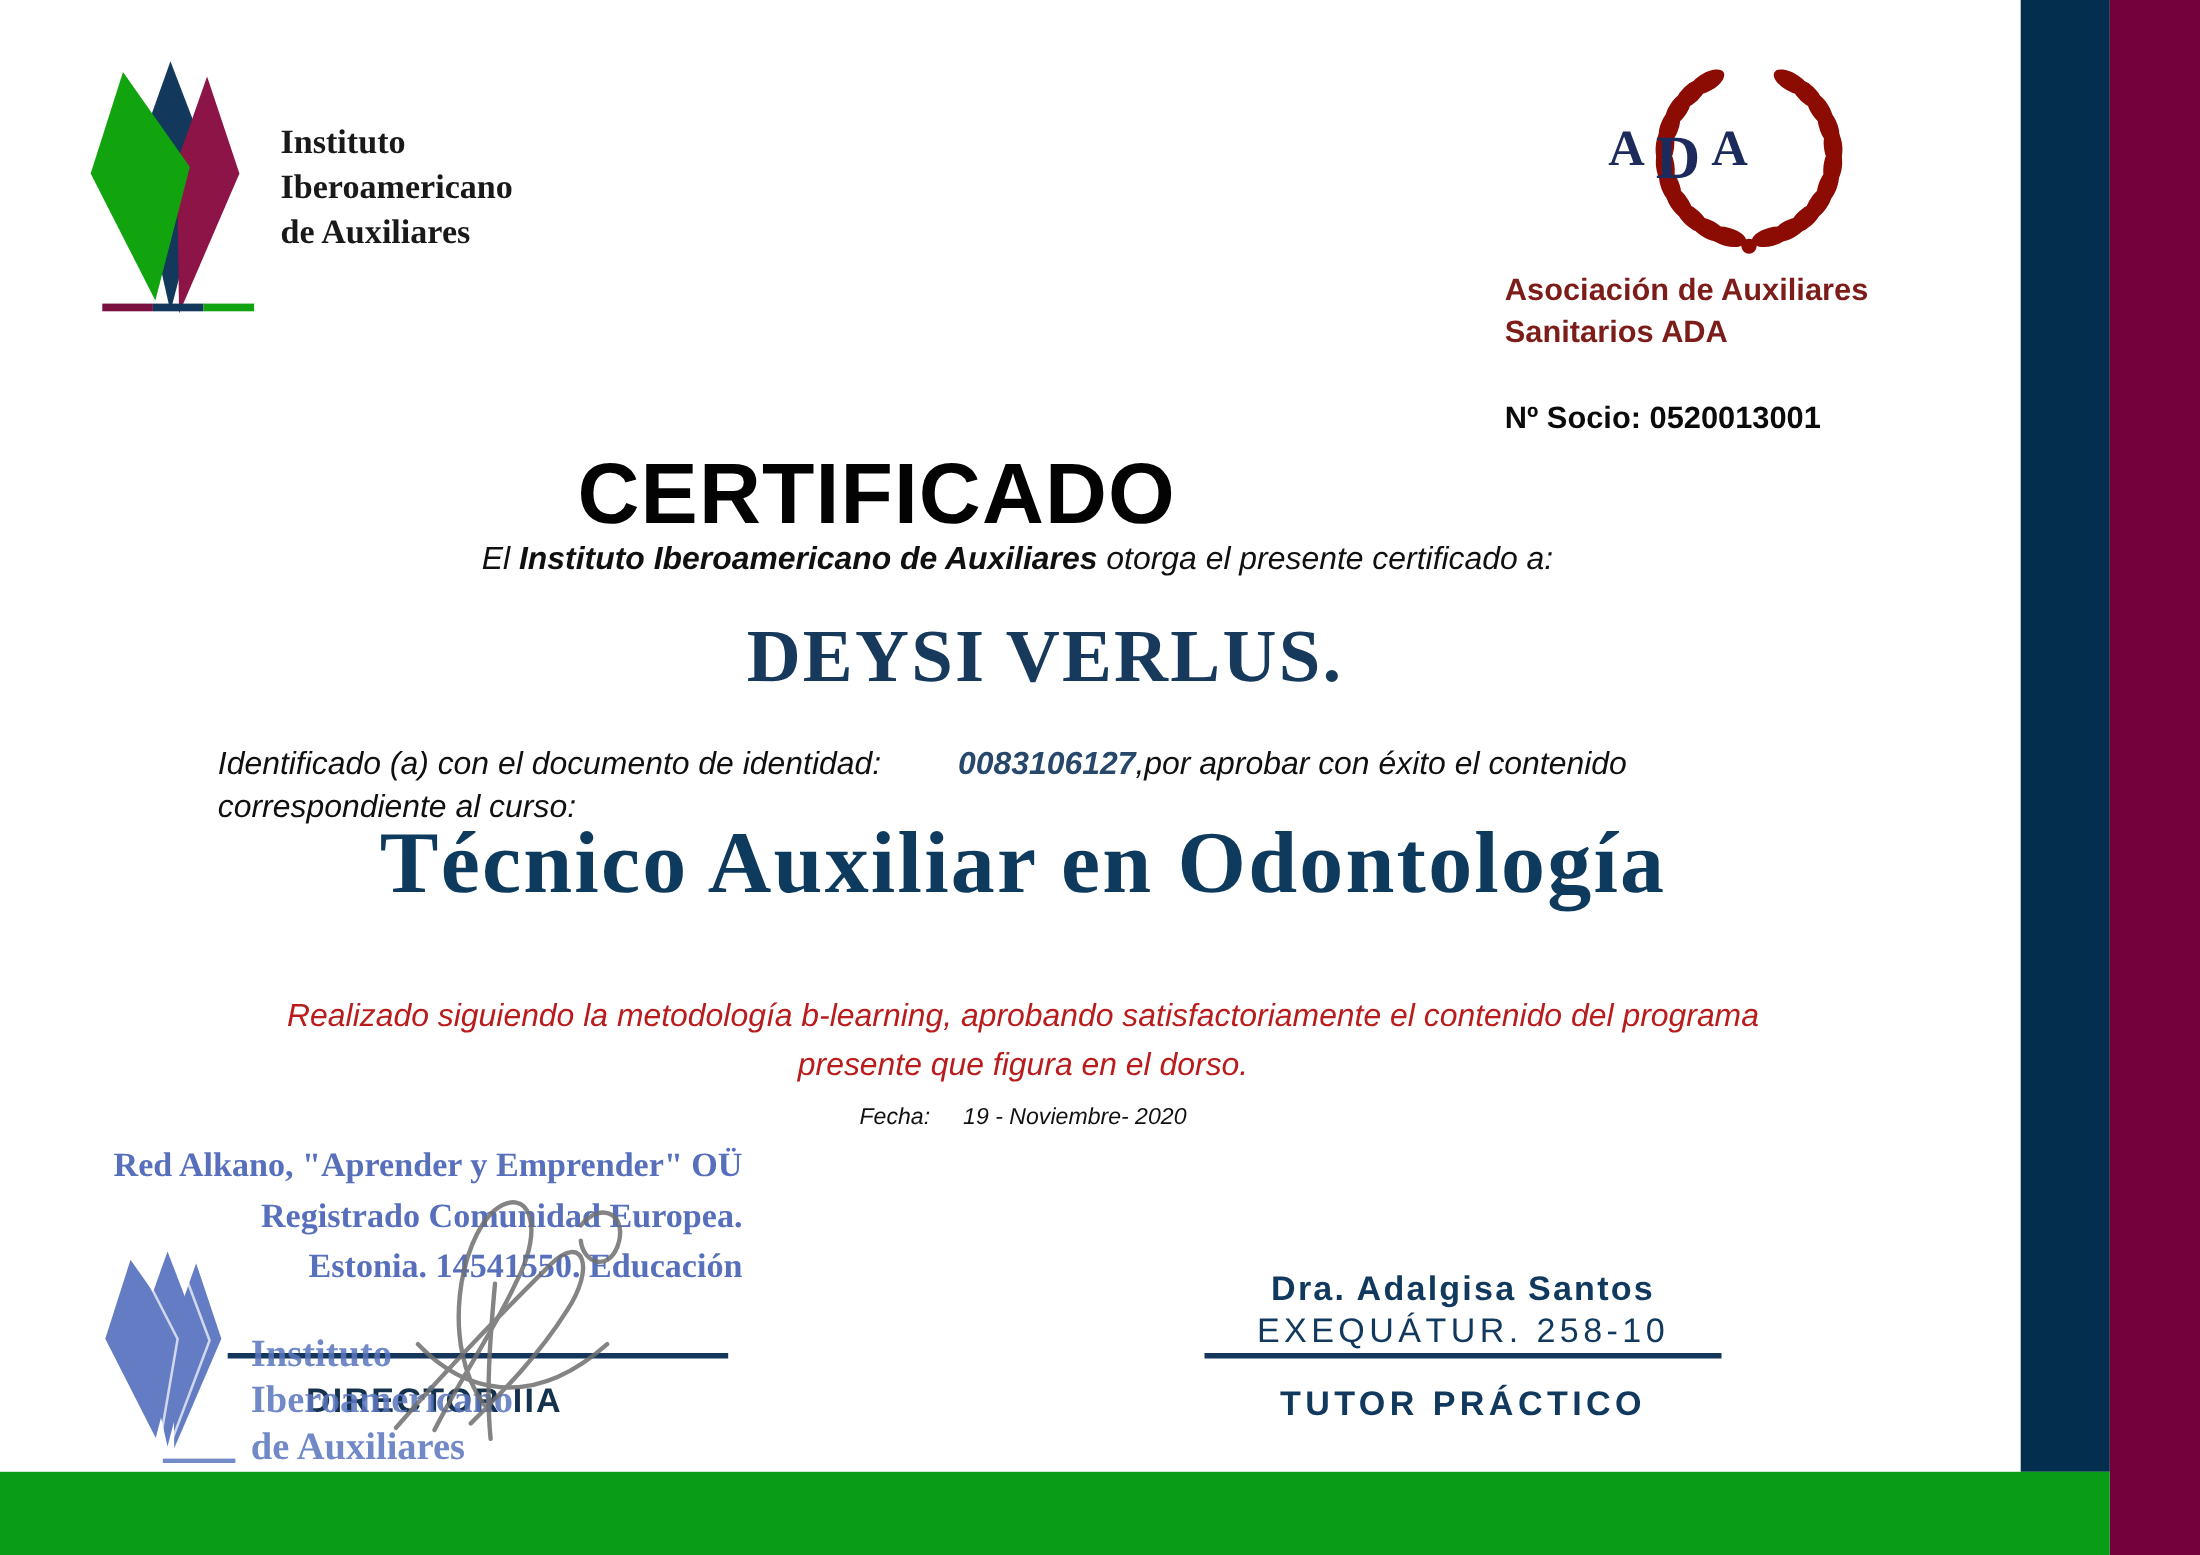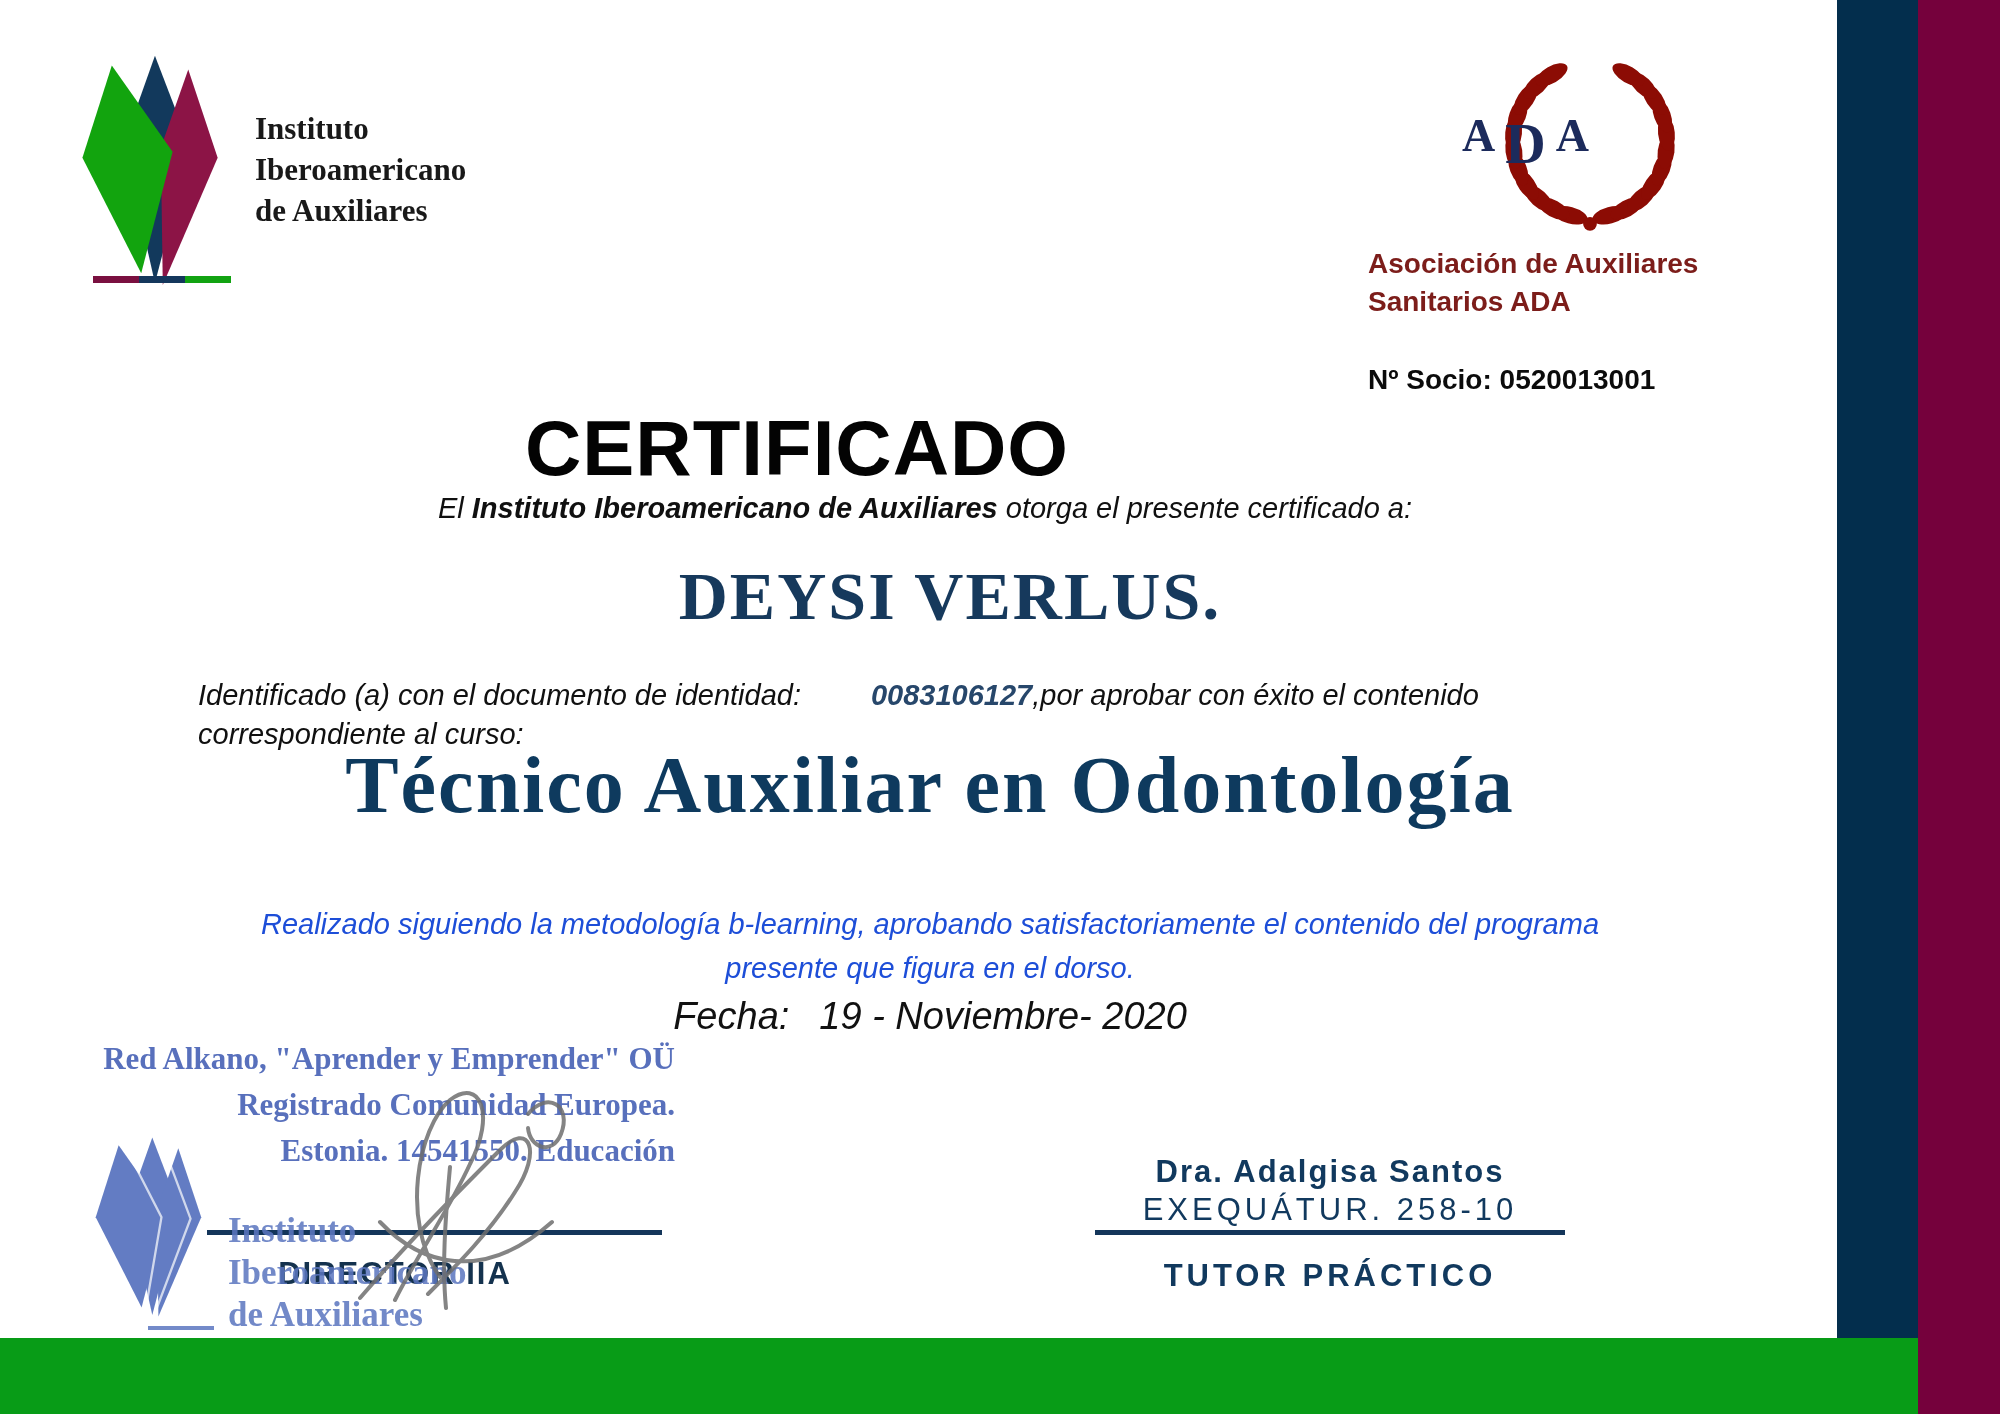--- a/index.html
+++ b/index.html
@@ -43,23 +43,23 @@
     font-family:"Liberation Serif",serif;font-weight:bold;font-size:68px;line-height:72px;
     letter-spacing:2px;color:#16395c;}
   #id-block{left:198px;top:676px;width:1480px;font-style:italic;font-size:29px;
     line-height:39px;color:#101010;white-space:nowrap;}
   #id-number{font-weight:bold;color:#27476b;margin-left:70px;}
   #id-after{}
   #course-title{left:180px;top:740px;width:1500px;text-align:center;
     font-family:"Liberation Serif",serif;font-weight:bold;font-size:80px;line-height:90px;
     letter-spacing:2px;color:#0e3a5e;white-space:nowrap;}
   #body-par{left:250px;top:902px;width:1360px;text-align:center;font-style:italic;
-    font-size:29px;line-height:44px;color:#1d4ed8;white-space:nowrap;}
+    font-size:29px;line-height:44px;color:#b91c1c;white-space:nowrap;}
   #date-line{left:250px;top:996px;width:1360px;text-align:center;font-style:italic;
-    font-size:38px;line-height:40px;color:#111111;white-space:nowrap;}
+    font-size:21px;line-height:40px;color:#111111;white-space:nowrap;}
   #date-value{margin-left:30px;}
 
   
   .stamp-line{left:65px;width:610px;text-align:right;font-family:"Liberation Serif",serif;
     font-weight:bold;font-size:31px;line-height:46px;color:#4a64b7;opacity:.92;white-space:nowrap;}
   #stamp1{top:1036px;}
   #stamp2{top:1082px;}
   #stamp3{top:1128px;}
   #stamp-logo{left:85px;top:1125px;width:130px;height:195px;opacity:.95;}
   #stamp-logo-underline{left:148px;top:1326px;width:66px;height:4px;background:#5b76c0;opacity:.85;}

